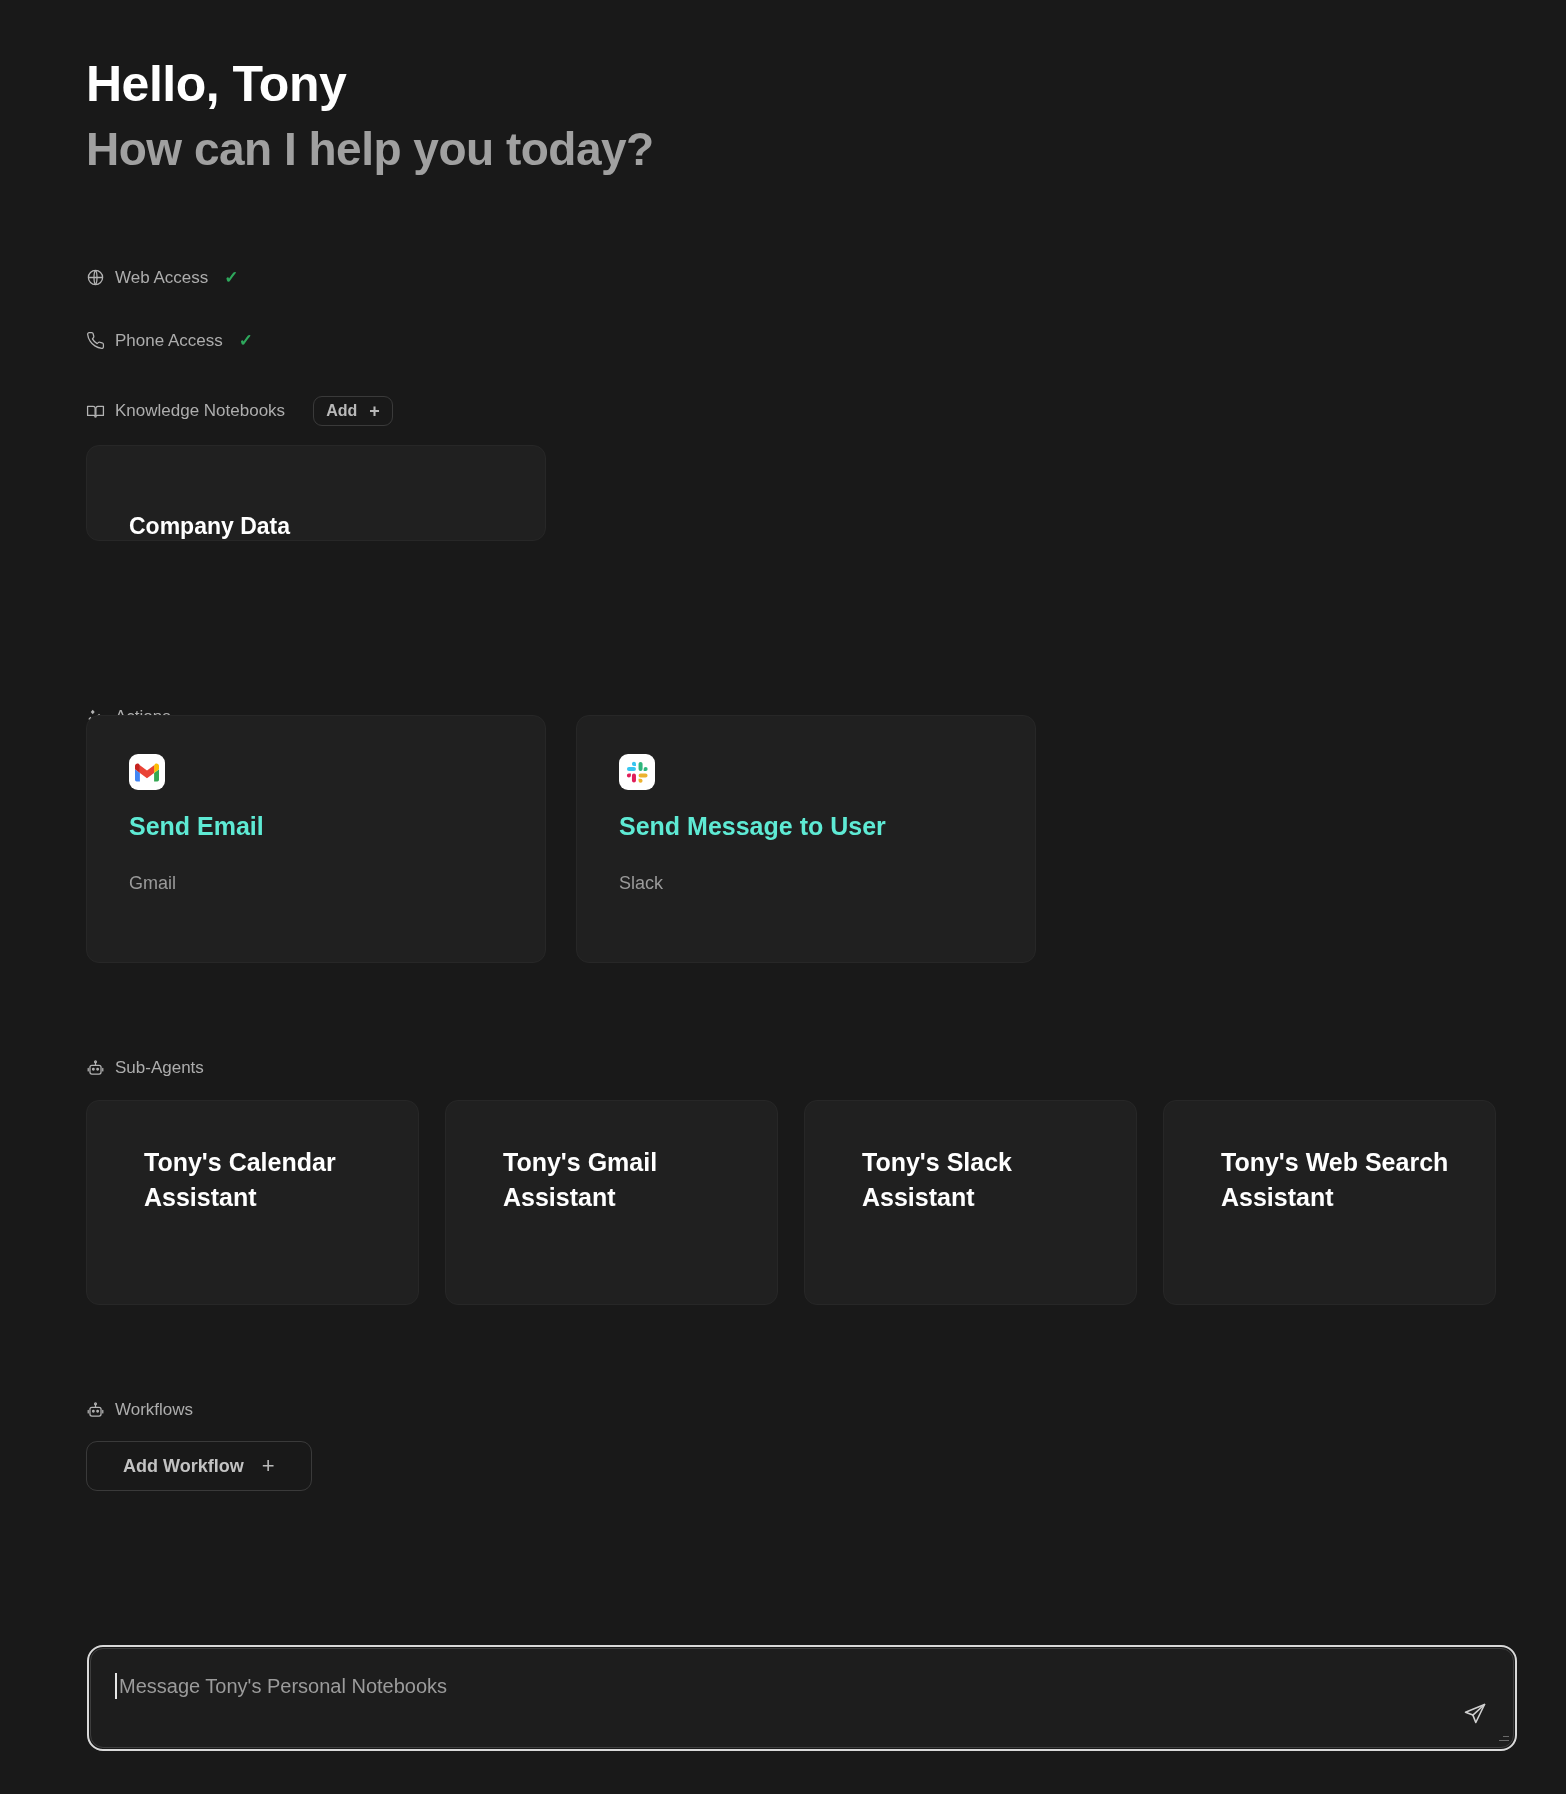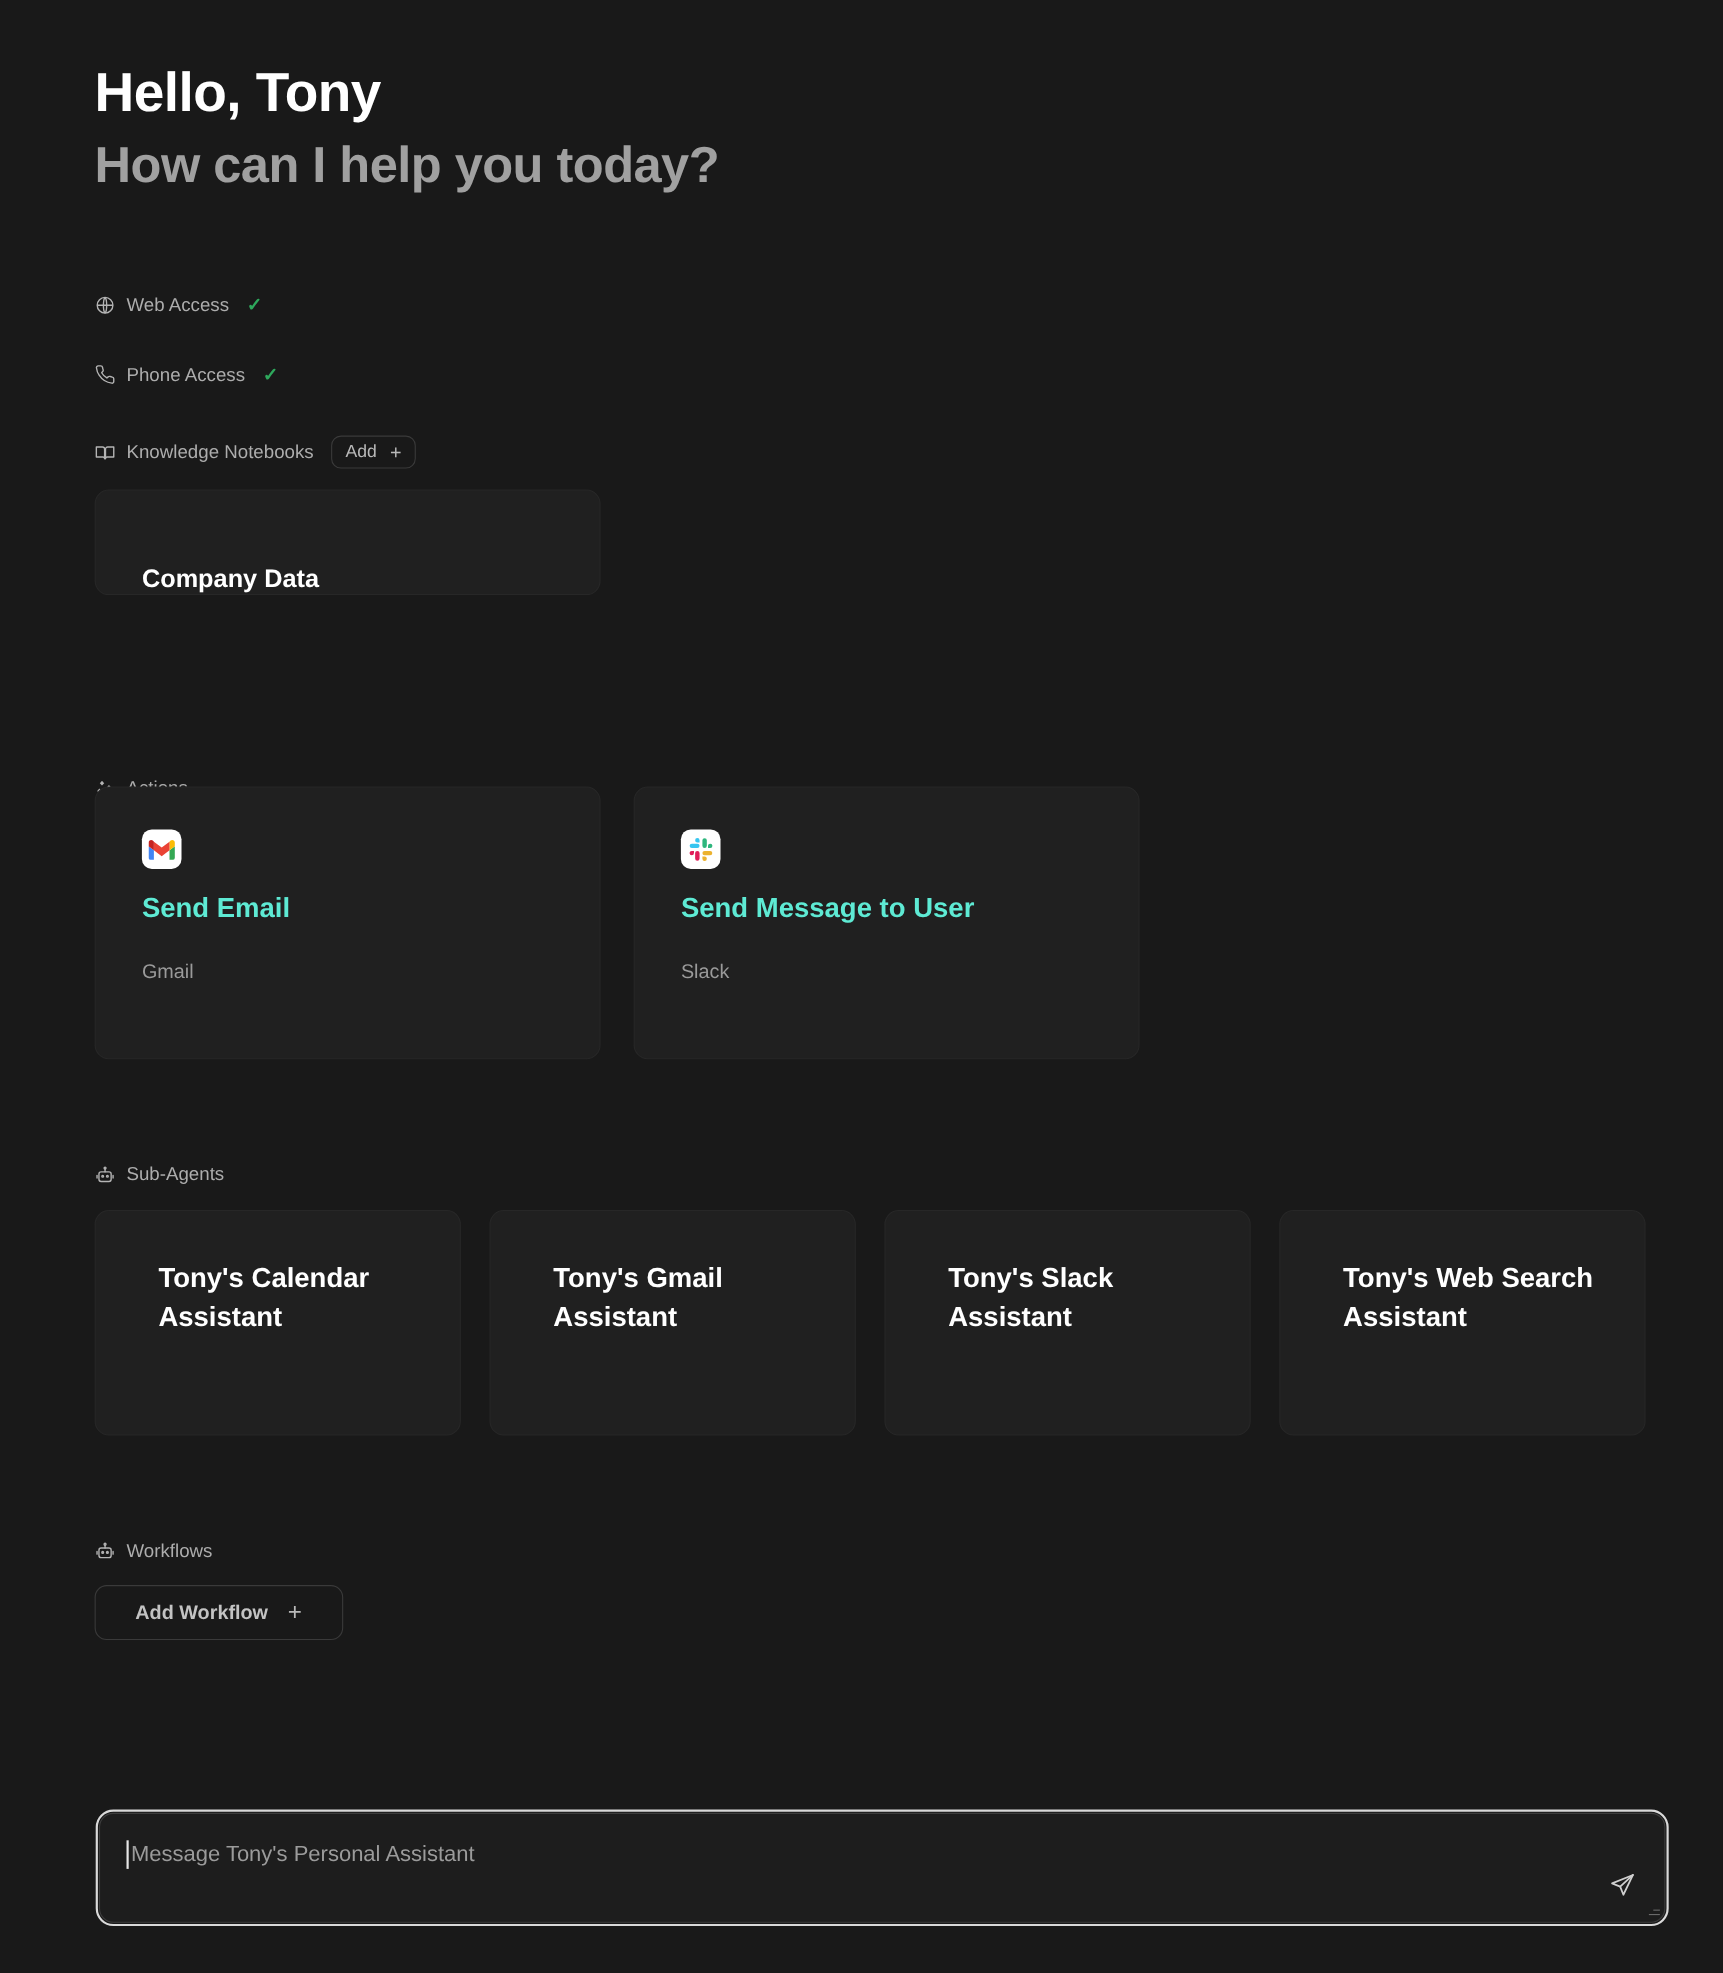--- a/index.html
+++ b/index.html
@@ -63,22 +63,23 @@
   
   #kn-head { position: absolute; left: 86px; top: 396px; }
   .pill-btn {
     display: inline-flex; align-items: center; gap: 12px;
     border: 1px solid #3a3a3a;
     border-radius: 9px;
     padding: 5px 12px;
     color: #b9b9b9;
     font-size: 16px;
     background: transparent;
-    margin-left: 6px;
+    margin-left: 18px;
     cursor: pointer;
+    font-weight: bold;
   }
   .pill-btn .plus { font-size: 18px; line-height: 1; color: #b9b9b9; }
 
   .card {
     background: #202020;
     border: 1px solid #272727;
     border-radius: 13px;
   }
   #notebook-card {
     position: absolute;
@@ -327,21 +328,21 @@
     <span class="sec-label">Workflows</span>
   </div>
 
   <button id="add-workflow">
     <span>Add Workflow</span>
     <span class="plus">+</span>
   </button>
 
   <div id="composer">
     <span class="caret"></span>
-    <span class="placeholder">Message Tony's Personal Assistant</span>
+    <span class="placeholder">Message Tony's Personal Notebooks</span>
     <button id="send-btn">
       <span>
         <svg width="24" height="24" viewBox="0 0 24 24" fill="none" stroke="currentColor" stroke-width="1.6" stroke-linecap="round" stroke-linejoin="round">
           <path d="M21.5 2.5 2.5 10.2l7.4 2.9 2.9 7.4z"></path>
           <path d="M21.5 2.5 9.9 13.1"></path>
         </svg>
       </span>
     </button>
     <span id="resize-grip">
         <i></i>

